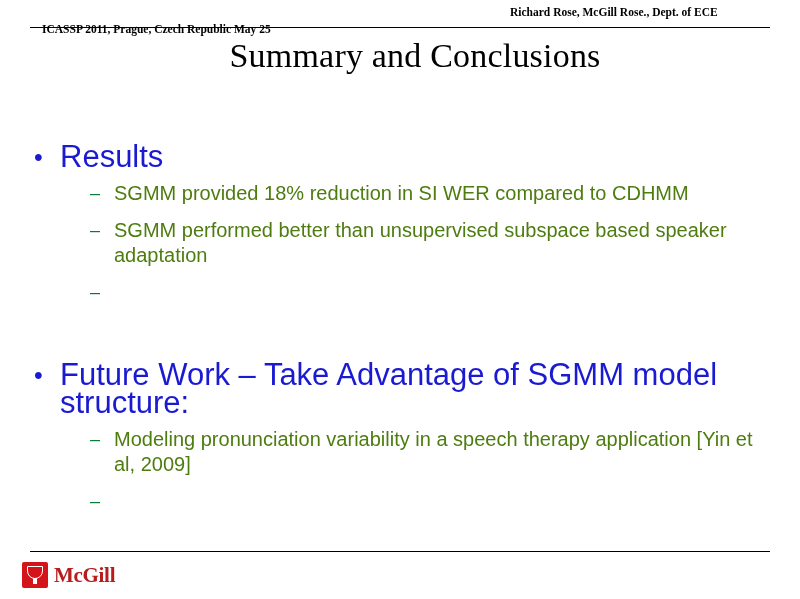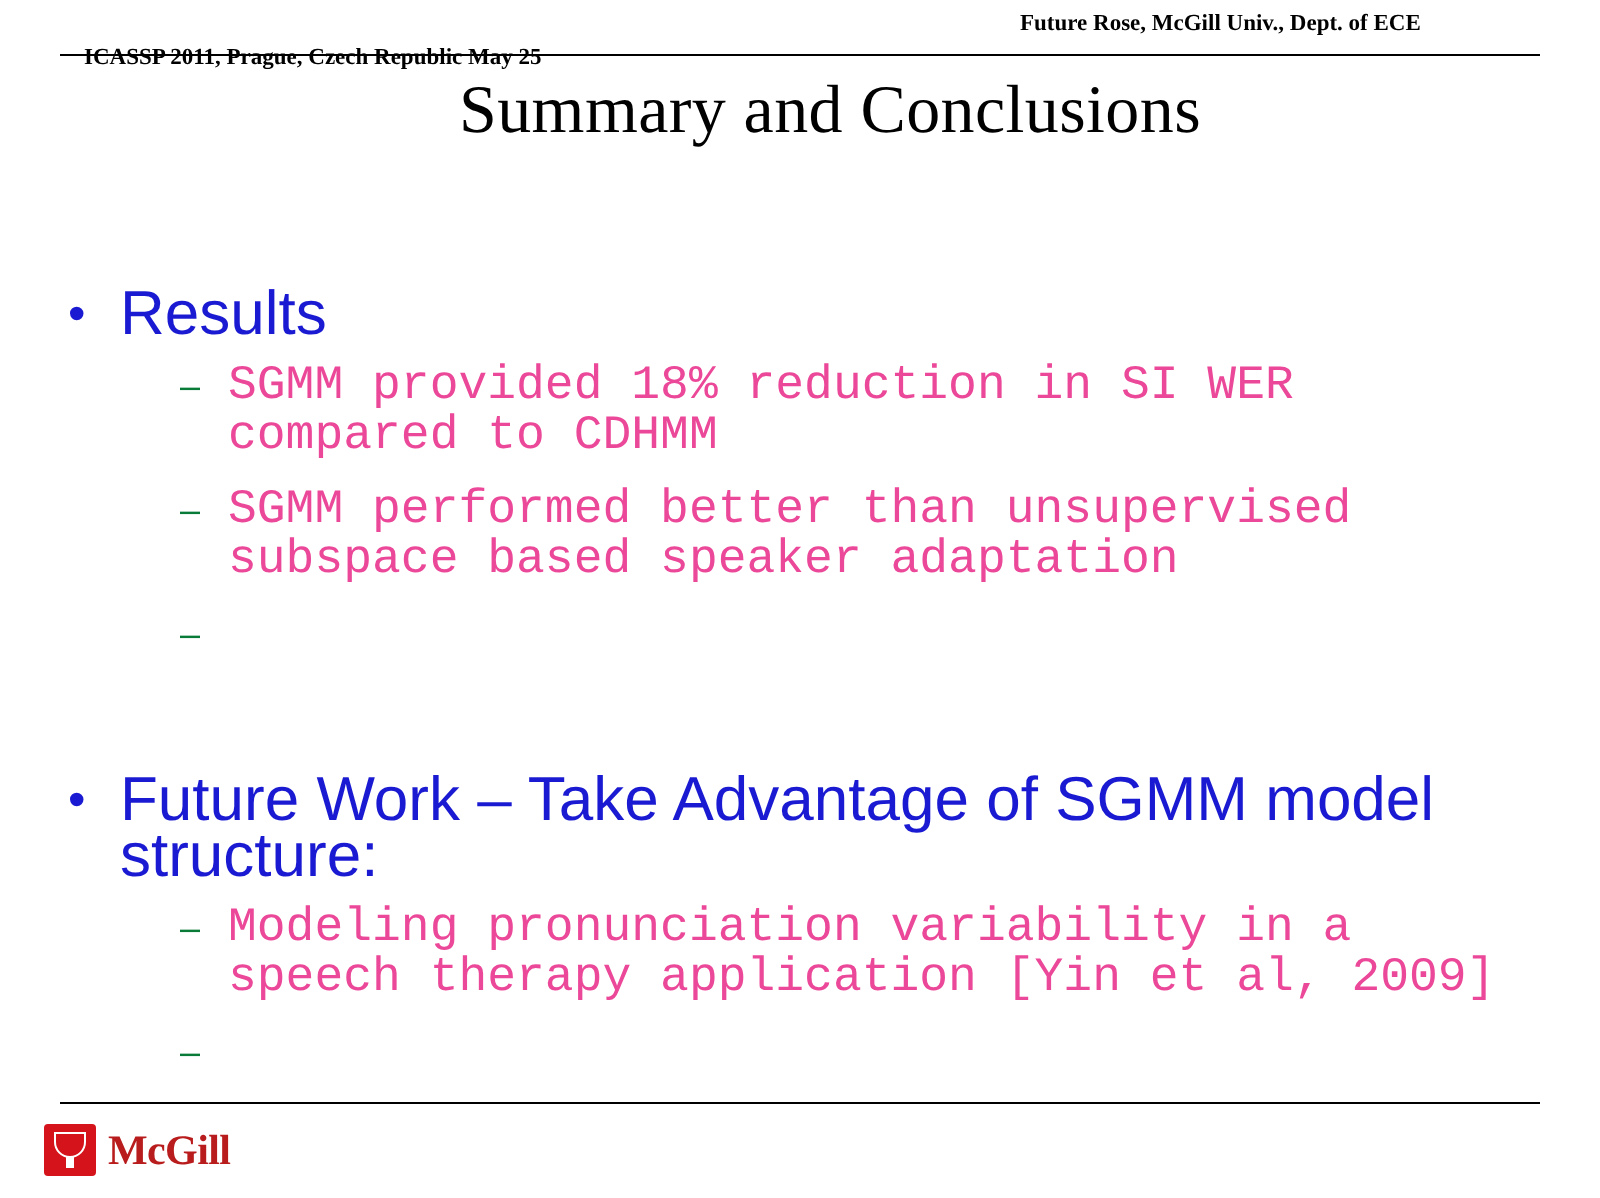--- a/index.html
+++ b/index.html
@@ -106,24 +106,24 @@
   }
   .lvl2-bullet {
     color: #0a7a38;
     font-size: 18px;
     line-height: 25px;
     width: 24px;
     flex: 0 0 24px;
     font-family: "Liberation Sans", sans-serif;
   }
   .lvl2-text {
-    color: #ec4899;
-    font-size: 24px;
+    color: #4d7c0f;
+    font-size: 20px;
     line-height: 25px;
-    font-family: Liberation Mono, monospace;
+    font-family: Liberation Sans, sans-serif;
     max-width: 660px;
   }
   .group-gap {
     height: 44px;
   }
   .sub-list {
     margin-top: 10px;
   }
   
   .footer-rule {
@@ -178,21 +178,21 @@
     letter-spacing: -0.3px;
   }
 </style>
 </head>
 <body>
 
 <div class="slide">
 
   <div class="header">
     <div class="header-left">ICASSP 2011, Prague, Czech Republic May 25</div>
-    <div class="header-right">Future Rose, McGill Univ., Dept. of ECE</div>
+    <div class="header-right">Richard Rose, McGill Rose., Dept. of ECE</div>
     <div class="header-rule"></div>
   </div>
 
   <div class="title">Summary and Conclusions</div>
 
   <div class="content">
 
     <div class="lvl1">
       <span class="lvl1-bullet">•</span>
       <span class="lvl1-text">Results</span>

